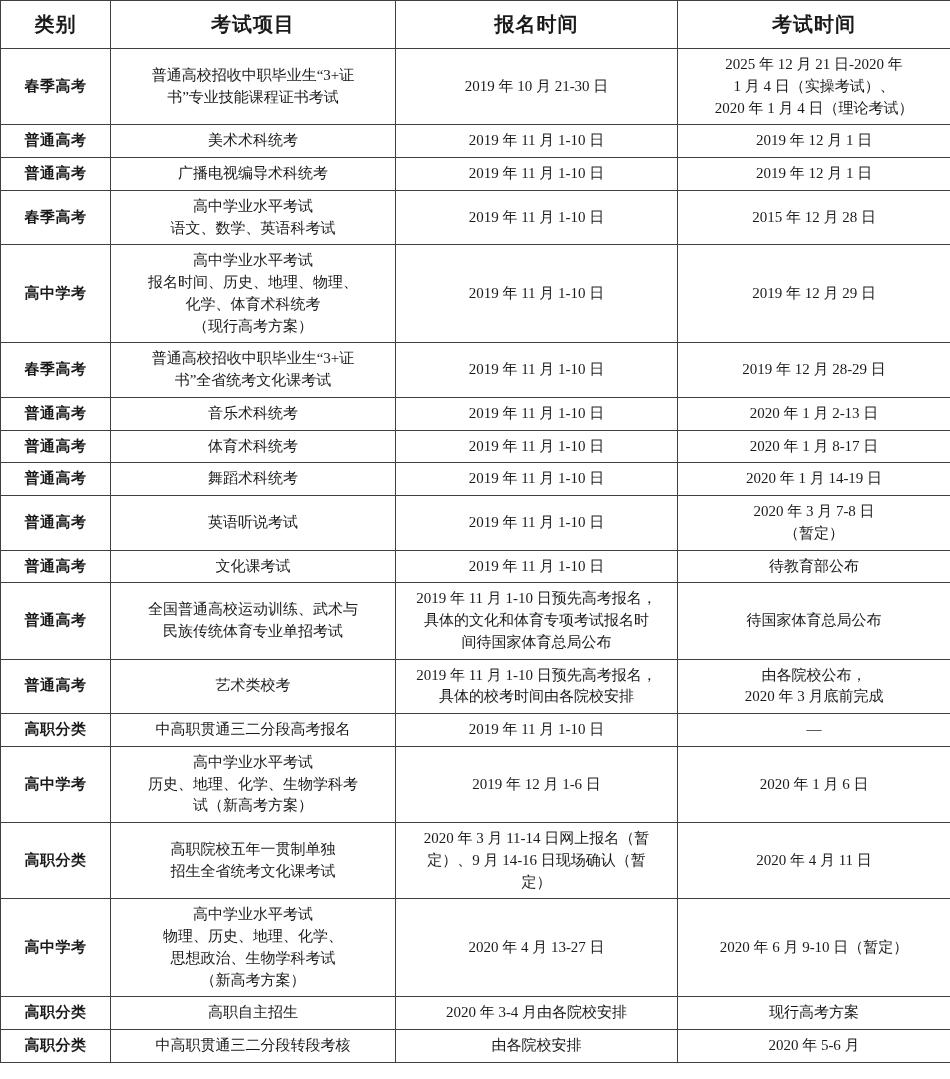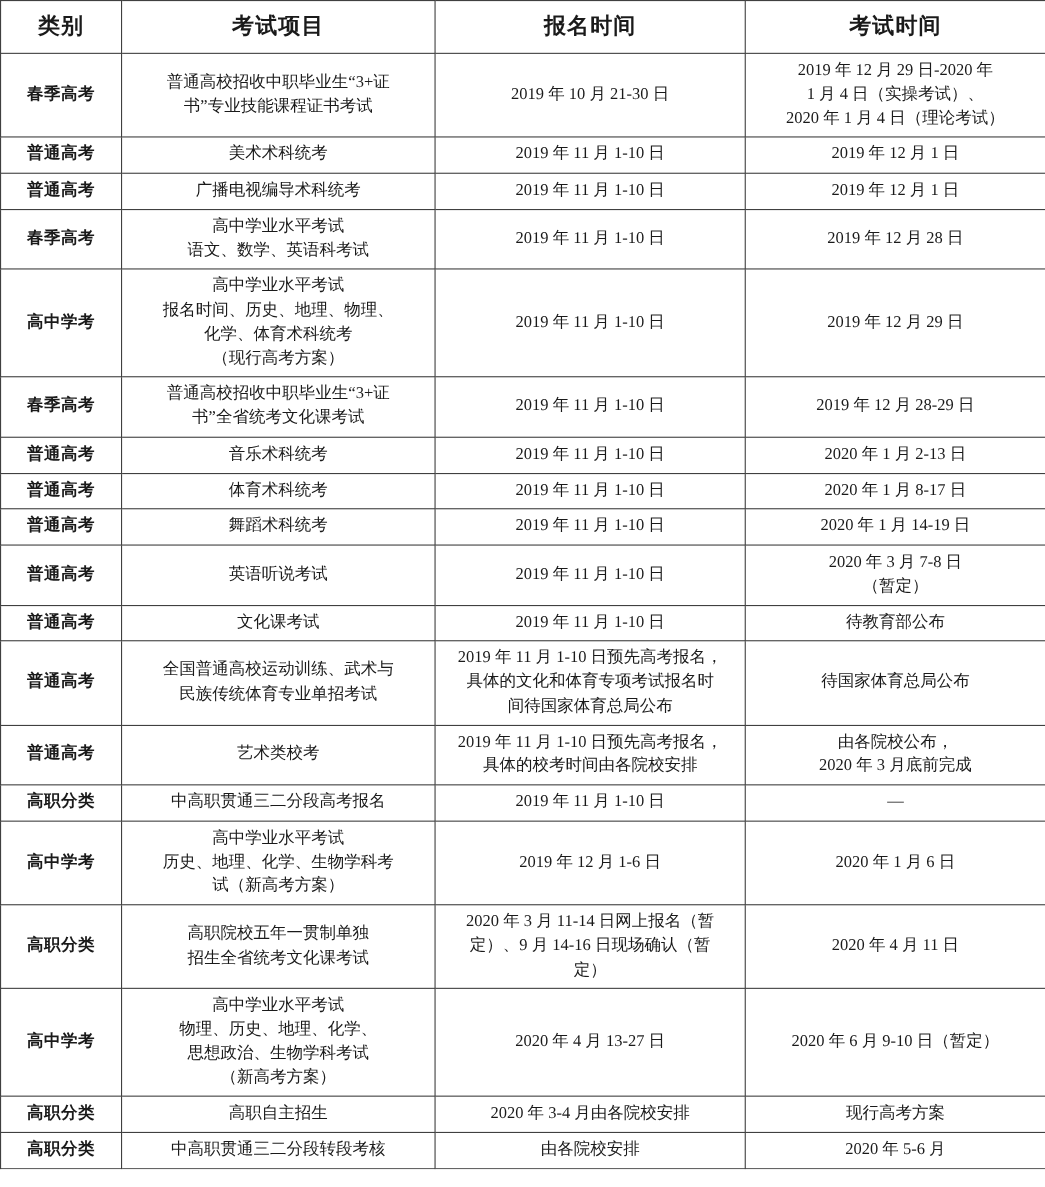--- a/index.html
+++ b/index.html
@@ -76,21 +76,21 @@
       <tr>
         <td class="cat">春季高考</td>
         <td class="item">
           <span class="line">普通高校招收中职毕业生“3+证</span>
           <span class="line">书”专业技能课程证书考试</span>
         </td>
         <td class="reg">
           <span class="line">2019 年 10 月 21-30 日</span>
         </td>
         <td class="exam">
-          <span class="line">2019 年 12 月 29 日-2020 年</span>
+          <span class="line">2025 年 12 月 21 日-2020 年</span>
           <span class="line">1 月 4 日（实操考试）、</span>
           <span class="line">2020 年 1 月 4 日（理论考试）</span>
         </td>
       </tr>
       <tr>
         <td class="cat">普通高考</td>
         <td class="item">
           <span class="line">美术术科统考</span>
         </td>
         <td class="reg">
@@ -115,21 +115,21 @@
       <tr>
         <td class="cat">春季高考</td>
         <td class="item">
           <span class="line">高中学业水平考试</span>
           <span class="line">语文、数学、英语科考试</span>
         </td>
         <td class="reg">
           <span class="line">2019 年 11 月 1-10 日</span>
         </td>
         <td class="exam">
-          <span class="line">2019 年 12 月 28 日</span>
+          <span class="line">2015 年 12 月 28 日</span>
         </td>
       </tr>
       <tr>
         <td class="cat">高中学考</td>
         <td class="item">
           <span class="line">高中学业水平考试</span>
           <span class="line">报名时间、历史、地理、物理、</span>
           <span class="line">化学、体育术科统考</span>
           <span class="line">（现行高考方案）</span>
         </td>

